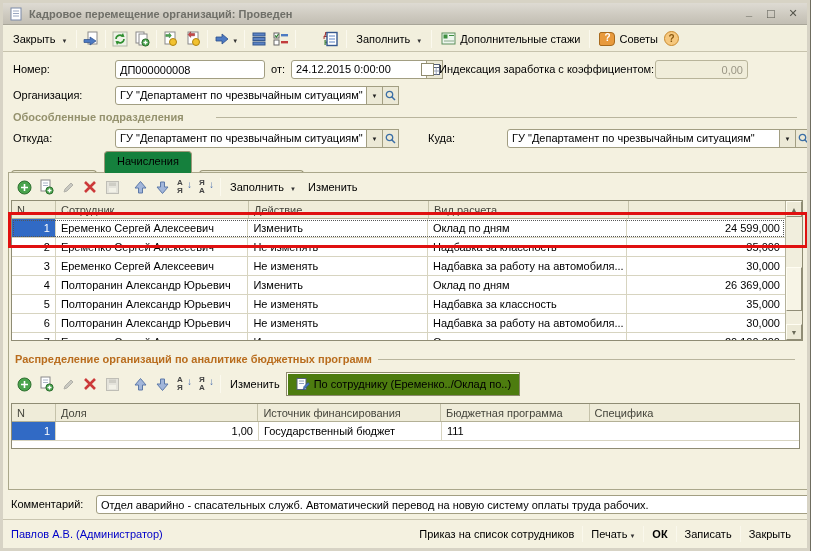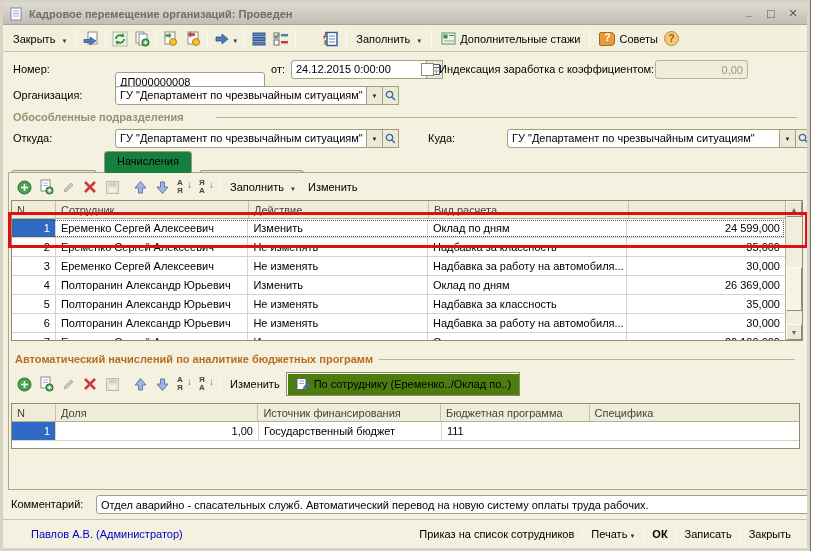--- a/index.html
+++ b/index.html
@@ -82,21 +82,21 @@
   
   .redbox { position:absolute; left:5px; top:209px; width:800px; height:36px;
             border:3px solid #e01010; z-index:20; pointer-events:none; }
   
   .togglebtn { position:absolute; display:flex; align-items:center; gap:4px; height:24px;
                background:#4d7c0f; border:1px solid #8d8a6e; box-shadow:inset 1px 1px 0 #fffdf0;
                font-size:11px; padding:0 8px; cursor:default; }
   
   .footline { position:absolute; left:0; right:0; top:516px; height:1px; background:#c9c5b0; }
   .footer { position:absolute; left:0; right:0; top:517px; bottom:0; display:flex;
-            align-items:center; padding:0 8px; font-size:11px;margin-left:20px; }
+            align-items:center; padding:0 8px; font-size:11px; }
   .userlink { color:#0000c8; cursor:default; }
   .fbtns { margin-left:auto; display:flex; align-items:center; }
   .fbtn { background:none; border:none; font-family:inherit; font-size:11px; padding:3px 8px;
           color:#000; display:flex; align-items:center; cursor:default; }
   .fbtn.ok { font-weight:bold; }
   .fsep { width:1px; height:16px; background:#c6c2ac; border-right:1px solid #faf8ec; }
   
   .dtkt { display:flex; flex-direction:column; font-size:8px; font-weight:bold; line-height:8px;margin-left:36px; }
   .dtkt .dt{color:#a03232;} .dtkt .kt{color:#347a34;}
   .sorticon { position:relative; width:16px; height:16px; font-size:8px; font-weight:bold;
@@ -230,21 +230,21 @@
     </button>
     <i class="sep"></i>
     <button class="tbtn">
       <span class="bookq"></span>
       <span>Советы</span>
     </button>
     <span class="helpc"></span>
   </div>
 
   <span class="abs lbl" style="left:10px; top:57px;">Номер:</span>
-  <input class="abs fld" style="left: 112px; top: 57px; width: 150px; margin-top: 12px;" readonly="" value="ДП000000008">
+  <input class="abs fld" style="left: 112px; top: 57px; width: 150px;" readonly="" value="ДП000000008">
   <span class="abs lbl" style="left:268px; top:57px;">от:</span>
   <div class="abs combo" style="left:288px; top:57px; width:152px;">
     <span class="val">24.12.2015 0:00:00</span>
     <span class="cbtn">
       <svg width="11" height="11" viewBox="0 0 11 11">
         <rect x="0.5" y="0.5" width="10" height="10" fill="#fff" stroke="#55607a"></rect>
         <line x1="0.5" y1="3.5" x2="10.5" y2="3.5" stroke="#55607a"></line>
         <line x1="3.8" y1="3.5" x2="3.8" y2="10.5" stroke="#9aa3b8"></line>
         <line x1="7.2" y1="3.5" x2="7.2" y2="10.5" stroke="#9aa3b8"></line>
         <line x1="0.5" y1="7" x2="10.5" y2="7" stroke="#9aa3b8"></line>
@@ -428,21 +428,21 @@
     <div class="vscroll">
       <span class="sbtn up"></span>
       <span class="sthumb"></span>
       <span class="sbtn down"></span>
     </div>
   </div>
 
   <div class="redbox"></div>
 
   <div class="abs sechead orange" style="left:12px; top:350px; right:12px;">
-    <span>Автоматический начислений по аналитике бюджетных программ</span>
+    <span>Распределение организаций по аналитике бюджетных программ</span>
     <i class="secline"></i>
   </div>
 
   <div class="abs" style="left:10px; top:369px; width:795px; height:24px; display:flex; align-items:center;">
     <button class="ibtn">
       <svg width="15" height="15" viewBox="0 0 15 15">
         <circle cx="7.5" cy="7.5" r="6.5" fill="#49a34c" stroke="#2c6e2e"></circle>
         <path d="M7.5 4v7 M4 7.5h7" stroke="#fff" stroke-width="1.6"></path>
       </svg>
     </button>

